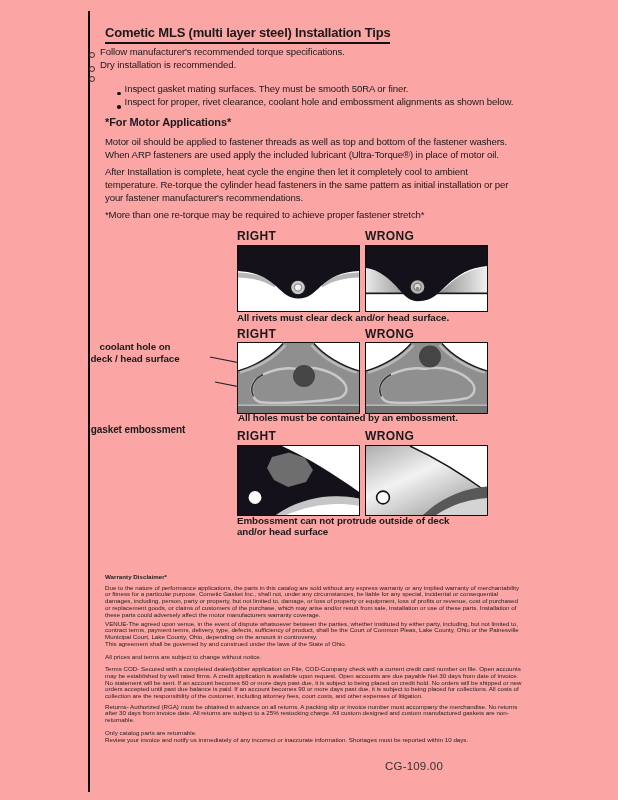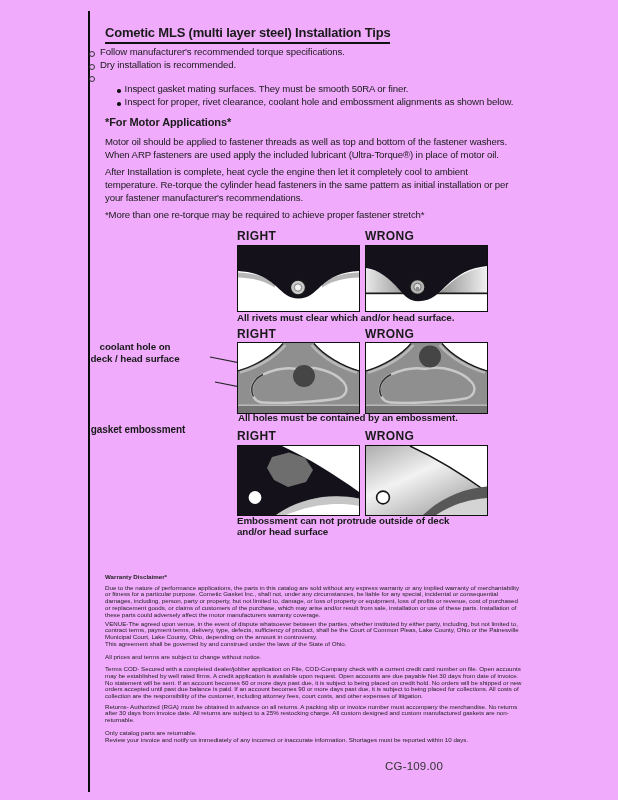--- a/index.html
+++ b/index.html
@@ -1,30 +1,30 @@
 <!DOCTYPE html>
 <html><head>
 <meta charset="utf-8">
 <style>
   html,body { margin:0; padding:0; background:#ffffff; }
   .page {
-    position:relative; width:618px; height:800px; background:#f0abfc;
+    position:relative; width:618px; height:800px; background:#fca5a5;
     font-family:"Liberation Sans","DejaVu Sans",sans-serif; color:#1a1a1a;
     overflow:hidden;
   }
   .fold-line { position:absolute; left:88px; top:11px; width:2px; height:781px; background:#0c0c0c; }
 
   .title {
     position:absolute; left:105px; top:25px; margin:0;
     font-size:13px; font-weight:bold; letter-spacing:-0.2px;
     border-bottom:2px solid #111; padding-bottom:2px; display:inline-block;
   }
 
   .tips { position:absolute; left:89px; top:45px; font-size:9.6px; letter-spacing:-0.1px; }
-  .trow { display:flex; align-items:center; line-height:13.4px; }
+  .trow { display:flex; align-items:flex-end; line-height:13.4px; }
   .trow.sub { margin-left:27px; }
   .ob { width:4px; height:4px; border:1px solid #333; border-radius:50%; margin:4px 5px 0 0; flex:none; }
   .fb { width:3.6px; height:3.6px; background:#111; border-radius:50%; margin:4.6px 4px 0 1px; flex:none; }
 
   .diesel { position:absolute; left:105px; top:116px; width:418px; font-size:9.6px; line-height:12.9px; letter-spacing:-0.12px; }
   .diesel h2 { font-size:11px; margin:0 0 7px 0; letter-spacing:-0.1px; }
   .diesel p { margin:0 0 4px 0; }
   .diesel p.note { margin-top:5px; }
 
   .dg-hdr { position:absolute; width:121px; font-size:12px; font-weight:600; letter-spacing:0.4px; }
@@ -110,21 +110,21 @@
     <rect width="121" height="65" fill="#ffffff"></rect>
     <path d="M0,23 C13,24 25,31 37,41 L44,47 L0,47 Z" fill="url(#w1l)"></path>
     <path d="M121,21 C103,23 92,30 80,41 L73,47 L121,47 Z" fill="url(#w1r)"></path>
     <rect x="0" y="46.5" width="121" height="1.7" fill="#1a1a1a"></rect>
     <path d="M0,0 H121 V20 C103,22 92,28.5 81,39 C73,46.5 67,55 52,55.3 C43.5,55.3 38.5,50 33,43.5 C24,33 13,23.5 0,22 Z" fill="#14111b"></path>
     <circle cx="51.5" cy="41" r="7.6" fill="#b3b3b3" stroke="#161616" stroke-width="1.5"></circle>
     <circle cx="51.5" cy="41" r="3.7" fill="#dcdcdc" stroke="#6f6f6f" stroke-width="1"></circle>
     <circle cx="51.5" cy="42.6" r="1.8" fill="#8a8a8a"></circle>
   </svg>
 
-  <div class="caption" style="left:237px; top:312px;">All rivets must clear which and/or head surface.</div>
+  <div class="caption" style="left:237px; top:312px;">All rivets must clear deck and/or head surface.</div>
 
   <div class="dg-hdr" style="left:237px; top:327px;">RIGHT</div>
   <div class="dg-hdr" style="left:365px; top:327px;">WRONG</div>
 
   <div class="dg2-labels">
     <div>coolant hole on</div>
     <div>deck / head surface</div>
   </div>
   <div class="dg2-label2">gasket embossment</div>
 

